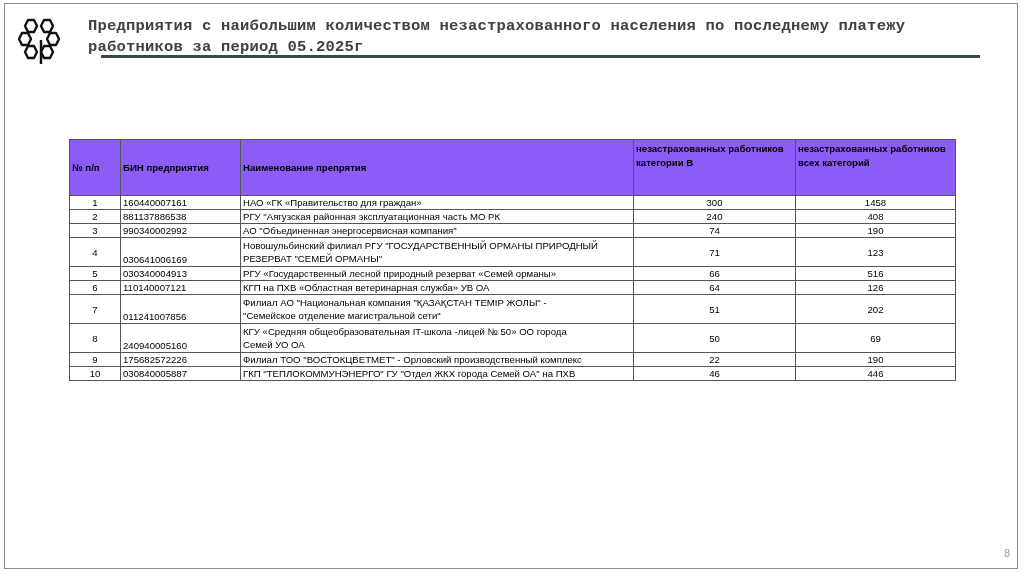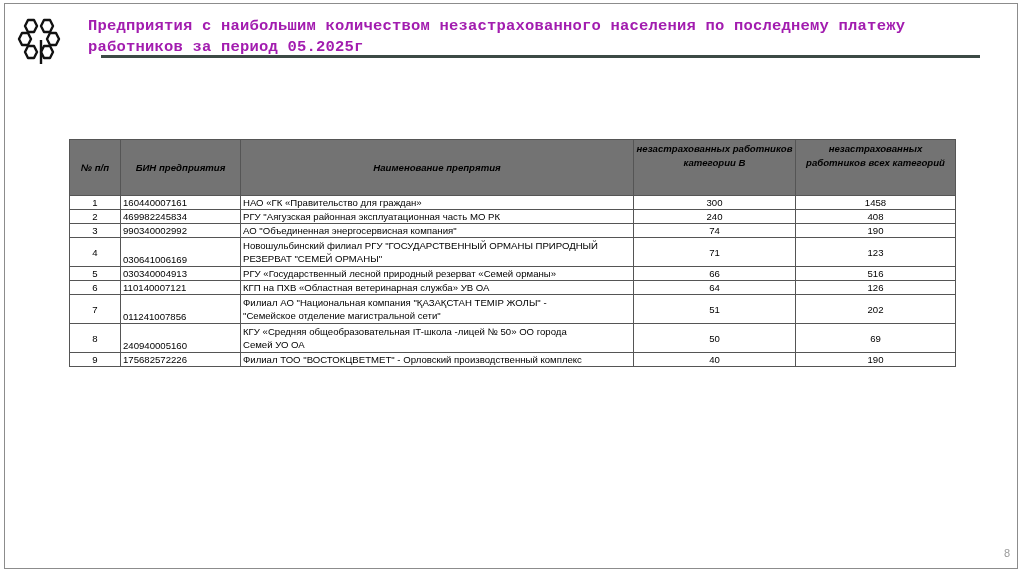--- a/index.html
+++ b/index.html
@@ -1,23 +1,23 @@
 <!DOCTYPE html>
 <html><head>
 <meta charset="utf-8">
 <style>
   html, body { margin:0; padding:0; background:#ffffff; }
   body { width:1024px; height:574px; position:relative; overflow:hidden; font-family:"Liberation Sans", sans-serif; }
   .slide-frame { position:absolute; left:4px; top:3px; width:1014px; height:566px; border:1px solid #8c8c8c; box-sizing:border-box; }
   .logo { position:absolute; left:16px; top:14px; width:50px; height:50px; }
-  .title { position:absolute; left:88px; top:16px; width:900px; font-family:"Liberation Mono", monospace; font-weight:bold; font-size:15.5px; line-height:21px; color:#a21caf; letter-spacing:0.2px; }
+  .title { position:absolute; left:88px; top:16px; width:900px; font-family:"Liberation Mono", monospace; font-weight:bold; font-size:15.5px; line-height:21px; color:#404040; letter-spacing:0.2px; }
   .title-rule { position:absolute; left:101px; top:55px; width:879px; height:3px; background:#3c4a45; }
   table.data { position:absolute; left:69px; top:139px; border-collapse:collapse; font-family:"Liberation Sans", sans-serif; font-size:9.6px; color:#000; }
   table.data th, table.data td { border:1px solid #555; padding:0 2px; }
-  table.data thead th { background:#737373; font-weight:bold; text-align:center; vertical-align:middle; height:53px;font-style:italic; }
+  table.data thead th { background:#8b5cf6; font-weight:bold; text-align:left; vertical-align:middle; height:53px; }
   table.data thead th.top { vertical-align:top; padding-top:2px; line-height:14px; }
   table.data td { height:13px; line-height:13px; white-space:nowrap; }
   table.data td.num { text-align:center; }
   table.data td.bin-low { vertical-align:bottom; }
   table.data tr.tall td { height:28px; }
   .page-num { position:absolute; right:14px; top:547px; font-family:"Liberation Sans", sans-serif; font-size:11px; color:#9a9a9a; }
 </style>
 </head>
 <body>
 
@@ -58,21 +58,21 @@
   <tbody>
     <tr>
       <td class="num">1</td>
       <td>160440007161</td>
       <td>НАО «ГК «Правительство для граждан»</td>
       <td class="num">300</td>
       <td class="num">1458</td>
     </tr>
     <tr>
       <td class="num">2</td>
-      <td>469982245834</td>
+      <td>881137886538</td>
       <td>РГУ "Аягузская районная эксплуатационная часть МО РК</td>
       <td class="num">240</td>
       <td class="num">408</td>
     </tr>
     <tr>
       <td class="num">3</td>
       <td>990340002992</td>
       <td>АО "Объединенная энергосервисная компания"</td>
       <td class="num">74</td>
       <td class="num">190</td>
@@ -118,19 +118,26 @@
           <div>КГУ «Средняя общеобразовательная IT-школа -лицей № 50» ОО города</div>
           <div>Семей УО ОА</div>
         </td>
       <td class="num">50</td>
       <td class="num">69</td>
     </tr>
     <tr>
       <td class="num">9</td>
       <td>175682572226</td>
       <td>Филиал ТОО "ВОСТОКЦВЕТМЕТ" - Орловский производственный комплекс</td>
-      <td class="num">40</td>
+      <td class="num">22</td>
       <td class="num">190</td>
+    </tr>
+    <tr>
+      <td class="num">10</td>
+      <td>030840005887</td>
+      <td>ГКП "ТЕПЛОКОММУНЭНЕРГО" ГУ "Отдел ЖКХ города Семей ОА" на ПХВ</td>
+      <td class="num">46</td>
+      <td class="num">446</td>
     </tr>
   </tbody>
 </table>
 
 <div class="page-num">8</div>
 
 </body></html>

